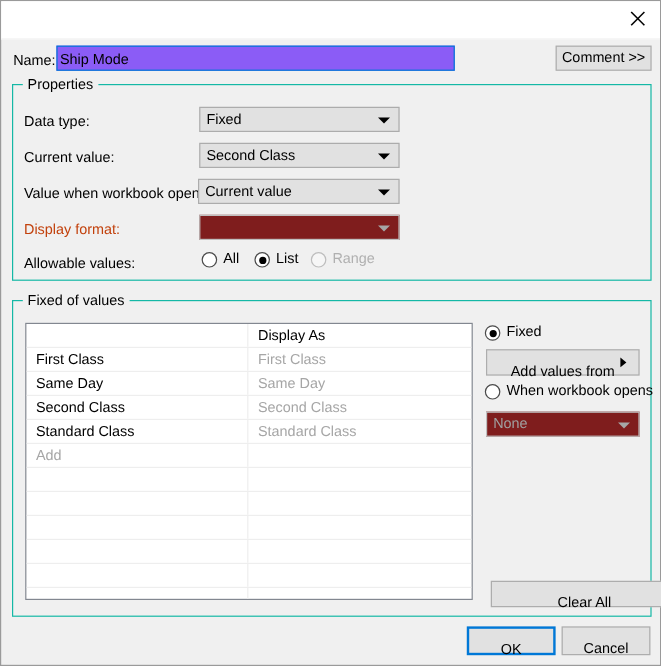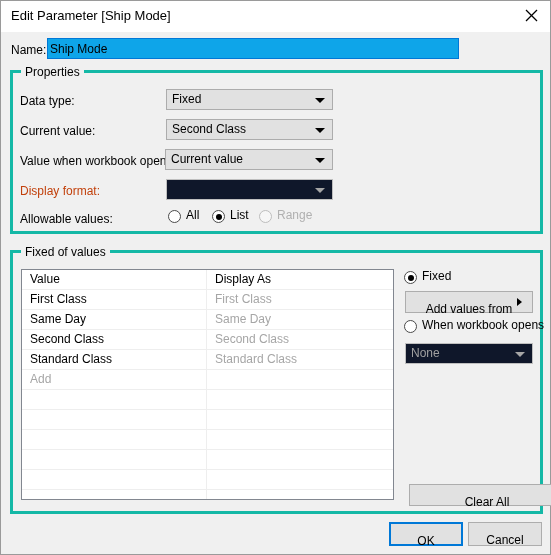--- a/index.html
+++ b/index.html
@@ -60,25 +60,25 @@
   .name-label {
     position: absolute;
     left: 10px;
     top: 42px;
     font-size: 12px;
   }
   .name-input {
     position: absolute;
     left: 46px;
     top: 37px;
-    width: 412px;
+    width: 332px;
     height: 21px;
     box-sizing: border-box;
     border: 1px solid #0078d7;
-    background: #0ea5e9;
+    background: #8b5cf6;
     font-family: "Liberation Sans", sans-serif;
     font-size: 12px;
     padding: 0 2px;
     color: #000;
     outline: none;
   }
   .comment-btn {
     position: absolute;
     left: 462px;
     top: 37px;
@@ -91,21 +91,21 @@
     font-size: 12px;
     color: #000;
     cursor: default;
     padding: 0;
     line-height: 19px;
   }
 
   
   .groupbox {
     position: absolute;
-    border: 3px solid #14b8a6;
+    border: 1px solid #14b8a6;
     box-sizing: border-box;
   }
   .groupbox .legend {
     position: absolute;
     top: -8px;
     left: 8px;
     background: #f0f0f0;
     padding: 0 4px;
     font-size: 12px;
     color: #000;
@@ -152,21 +152,21 @@
   .combo .arrow {
     position: absolute;
     right: 7px;
     top: 8px;
     width: 0; height: 0;
     border-left: 5px solid transparent;
     border-right: 5px solid transparent;
     border-top: 5px solid #000000;
   }
   .combo.disabled {
-    background: #0f172a;
+    background: #7f1d1d;
     border-color: #bfbfbf;
   }
   .combo.disabled .combo-text { color: #a0a0a0; }
   .combo.disabled .arrow { border-top-color: #a6a6a6; }
 
   
   .radio {
     position: absolute;
     font-size: 12px;
     white-space: nowrap;
@@ -293,31 +293,31 @@
     border: 1px solid #adadad;
     background: #e1e1e1;
   }
 </style>
 </head>
 <body>
 
 <div class="dialog">
 
   <div class="titlebar">
-    <div class="title-text">Edit Parameter [Ship Mode]</div>
     <div class="close-btn">
       <svg width="13" height="13" viewBox="0 0 13 13" aria-hidden="true">
         <line x1="1" y1="1" x2="12" y2="12" stroke="#000" stroke-width="1.3"></line>
         <line x1="12" y1="1" x2="1" y2="12" stroke="#000" stroke-width="1.3"></line>
       </svg>
     </div>
   </div>
 
   <div class="name-label">Name:</div>
   <input class="name-input" type="text" value="Ship Mode" style="">
+  <button class="comment-btn">Comment &gt;&gt;</button>
 
   <div class="groupbox" id="properties-group">
     <span class="legend">Properties</span>
   </div>
 
   <div class="prop-label" style="left:19px; top:93px;">Data type:</div>
   <div class="combo" style="left:165px; top:88px; width:167px;">
     <span class="combo-text">Fixed</span>
     <span class="arrow"></span>
   </div>
@@ -354,21 +354,20 @@
     <span class="mark"></span>
     <span class="rlabel">Range</span>
   </div>
 
   <div class="groupbox" id="list-group">
     <span class="legend">Fixed of values</span>
   </div>
 
   <div class="table-box">
     <div class="trow header">
-      <span class="c1">Value</span>
       <span class="c2">Display As</span>
     </div>
     <div class="trow">
       <span class="c1">First Class</span>
       <span class="c2 muted">First Class</span>
     </div>
     <div class="trow">
       <span class="c1">Same Day</span>
       <span class="c2 muted">Same Day</span>
     </div>

